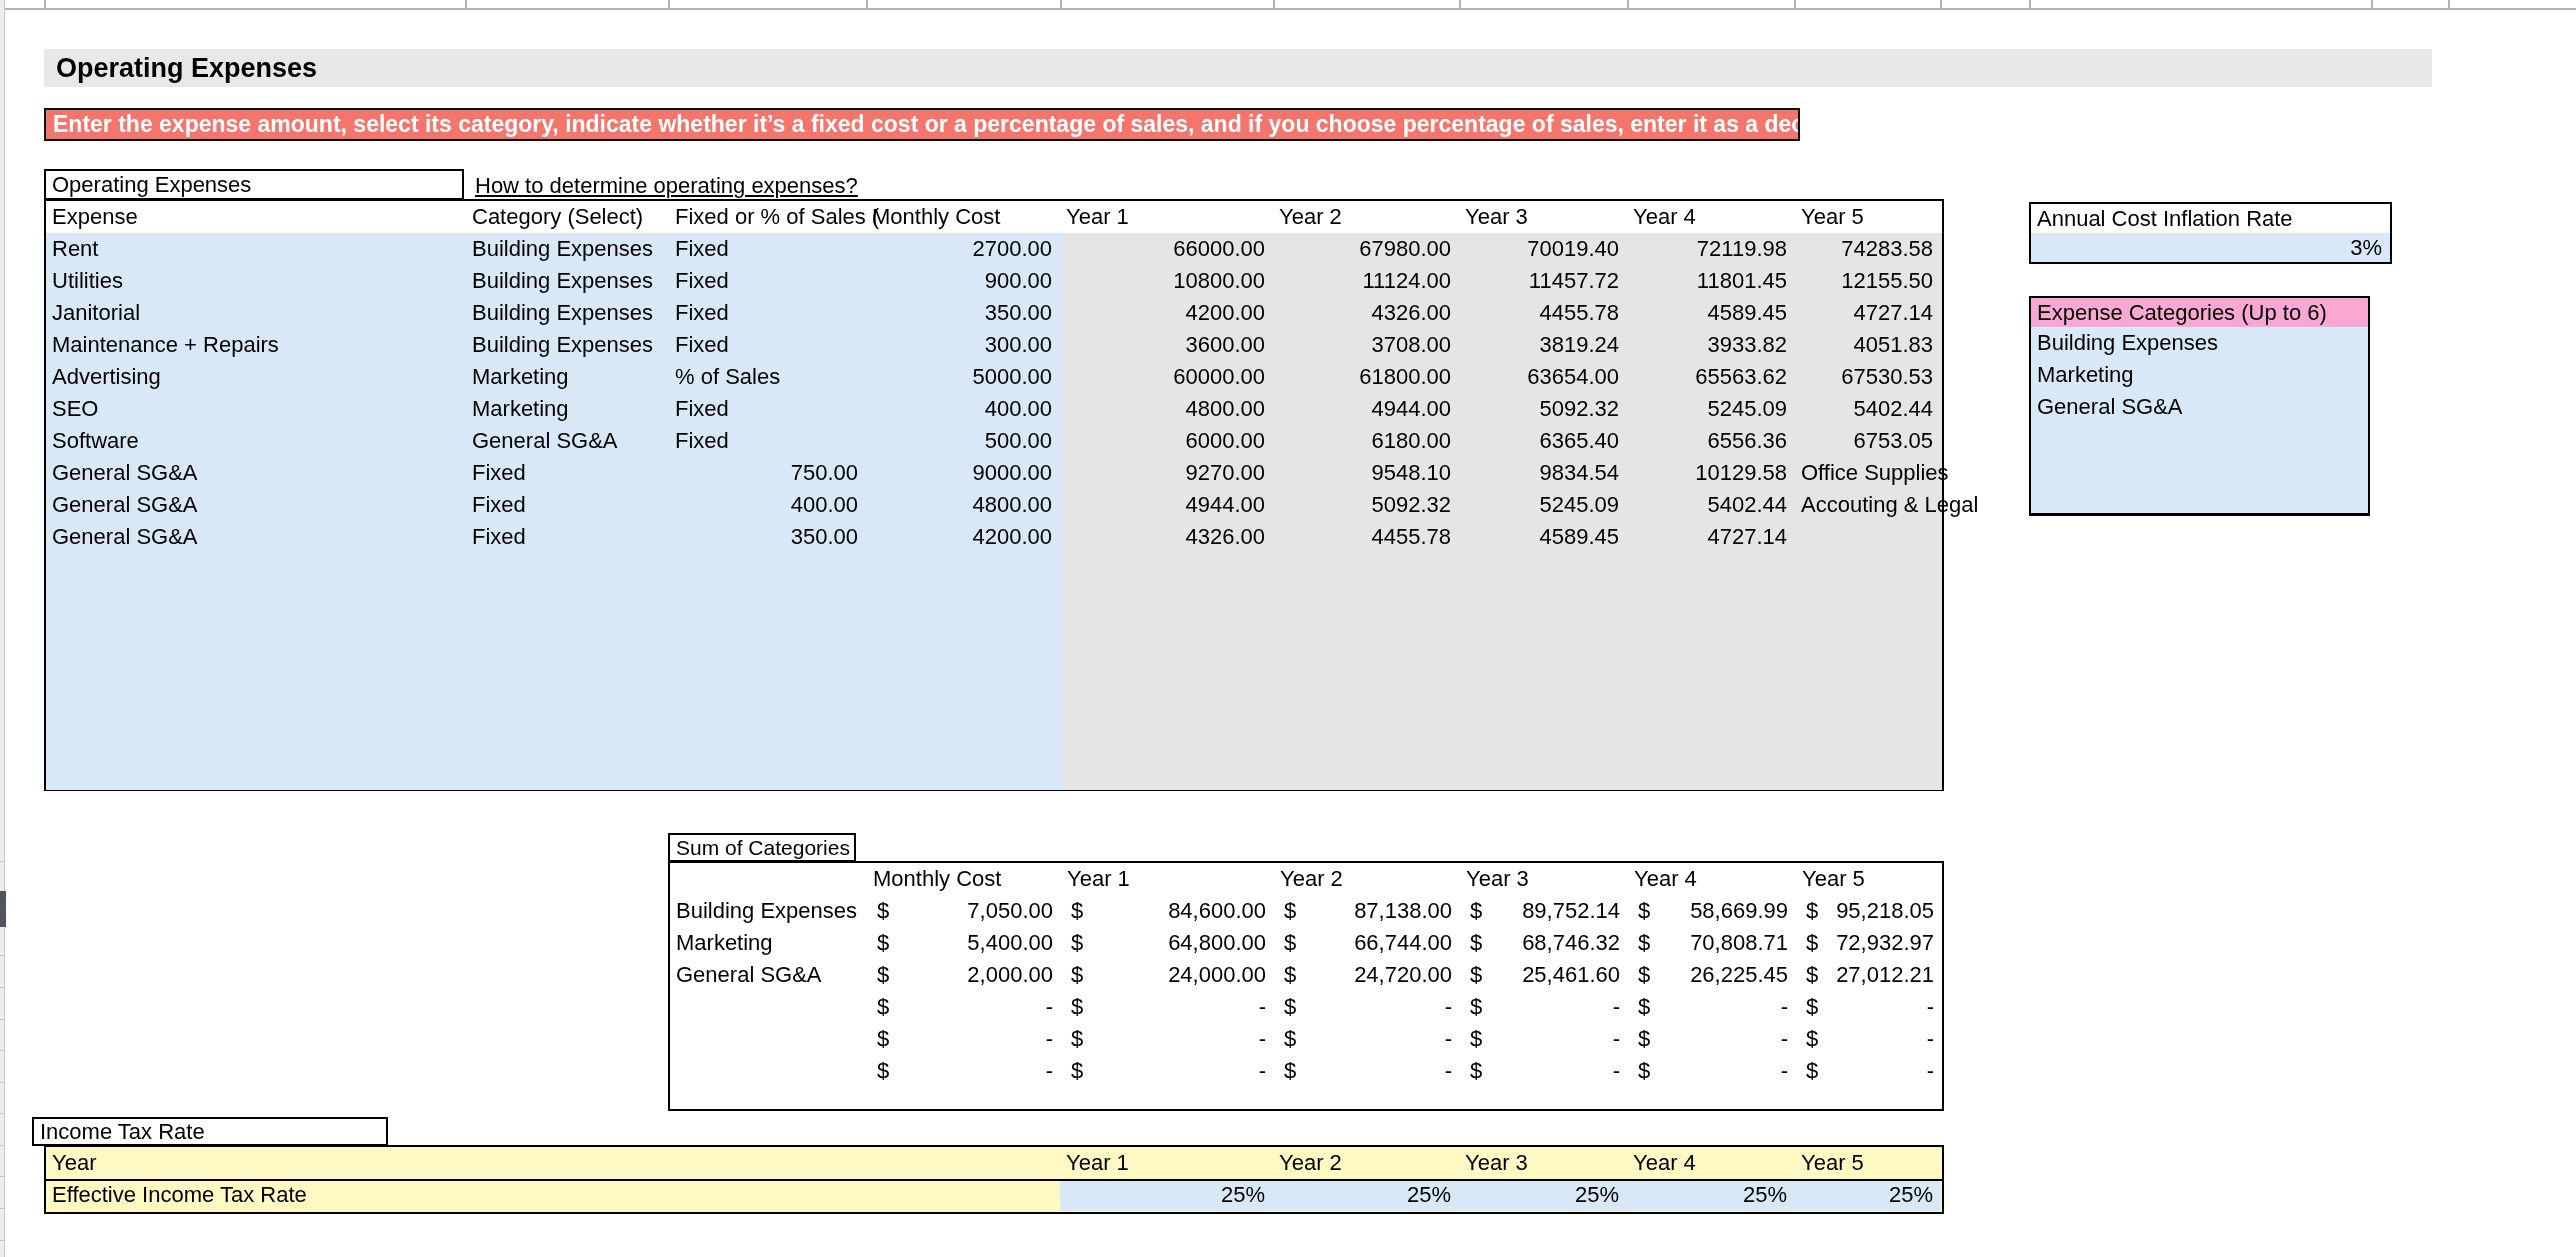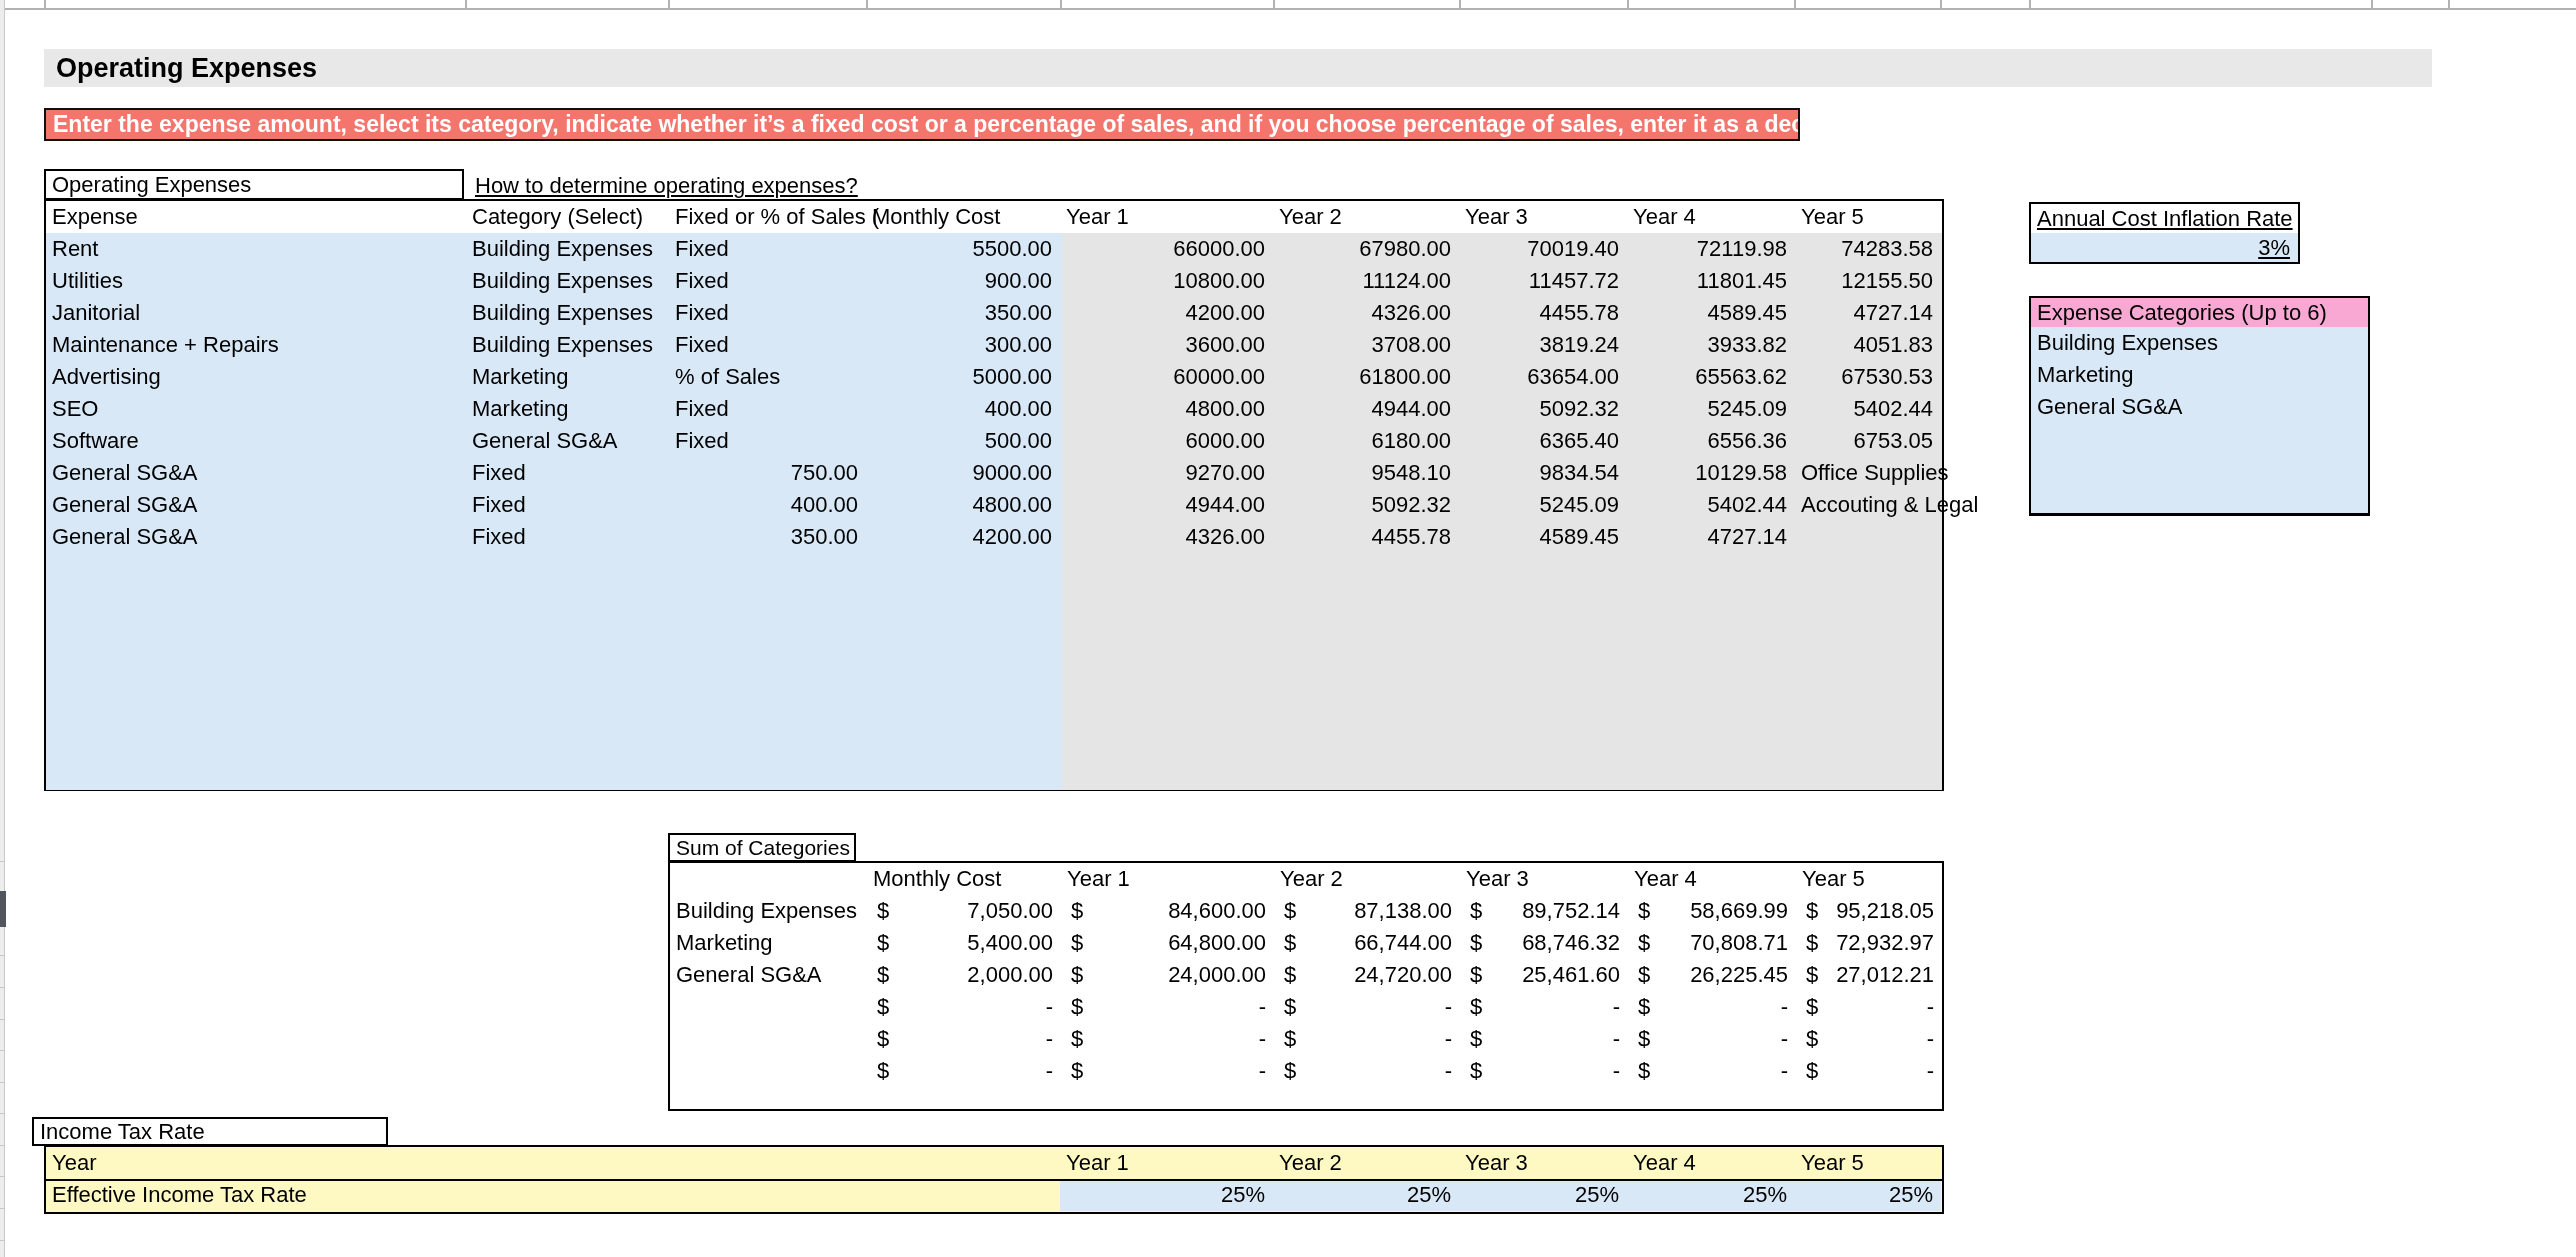--- a/index.html
+++ b/index.html
@@ -38,21 +38,21 @@
   #opex-gray{left:1016px;top:32px;width:880px;height:557px;background:#e5e5e5;}
   #opex-grid{left:0;top:0;width:1896px;display:grid;
     grid-template-columns:420px 203px 197px 194px 213px 186px 168px 168px 146px;
     grid-auto-rows:32px;}
   .cell{line-height:32px;white-space:nowrap;overflow:visible;}
   .cl{padding-left:6px;text-align:left;}
   .cr{padding-right:8px;text-align:right;}
 
   
   .panel{border:2px solid #000;border-bottom-width:3px;box-sizing:border-box;background:#fff;}
-  #inflation-panel{left:2029px;top:202px;width:271px;height:62px;text-decoration:underline;}
+  #inflation-panel{left:2029px;top:202px;width:363px;height:62px;}
   #inflation-title{line-height:29px;padding-left:6px;white-space:nowrap;}
   #inflation-value{height:29px;line-height:29px;background:#d8e8f6;text-align:right;padding-right:8px;}
   #categories-panel{left:2029px;top:296px;width:341px;height:220px;}
   #categories-title{line-height:29px;padding-left:6px;white-space:nowrap;background:#f9a8d4;}
   #categories-fill{position:absolute;left:0;top:29px;right:0;bottom:0;background:#d8e8f6;}
   .cat-item{line-height:32px;padding-left:6px;position:relative;}
 
   
   #sum-label{left:668px;top:833px;width:188px;height:29px;font-size:21px;line-height:25px;}
   #sum-body{left:668px;top:861px;width:1276px;height:250px;border:2px solid #000;box-sizing:border-box;background:#fff;}
@@ -123,21 +123,21 @@
       <div class="cell cl">Fixed or % of Sales (</div>
       <div class="cell cl">Monthly Cost</div>
       <div class="cell cl">Year 1</div>
       <div class="cell cl">Year 2</div>
       <div class="cell cl">Year 3</div>
       <div class="cell cl">Year 4</div>
       <div class="cell cl">Year 5</div>
       <div class="cell cl">Rent</div>
       <div class="cell cl">Building Expenses</div>
       <div class="cell cl">Fixed</div>
-      <div class="cell cr">5500.00</div>
+      <div class="cell cr">2700.00</div>
       <div class="cell cr">66000.00</div>
       <div class="cell cr">67980.00</div>
       <div class="cell cr">70019.40</div>
       <div class="cell cr">72119.98</div>
       <div class="cell cr">74283.58</div>
       <div class="cell cl">Utilities</div>
       <div class="cell cl">Building Expenses</div>
       <div class="cell cl">Fixed</div>
       <div class="cell cr">900.00</div>
       <div class="cell cr">10800.00</div>

